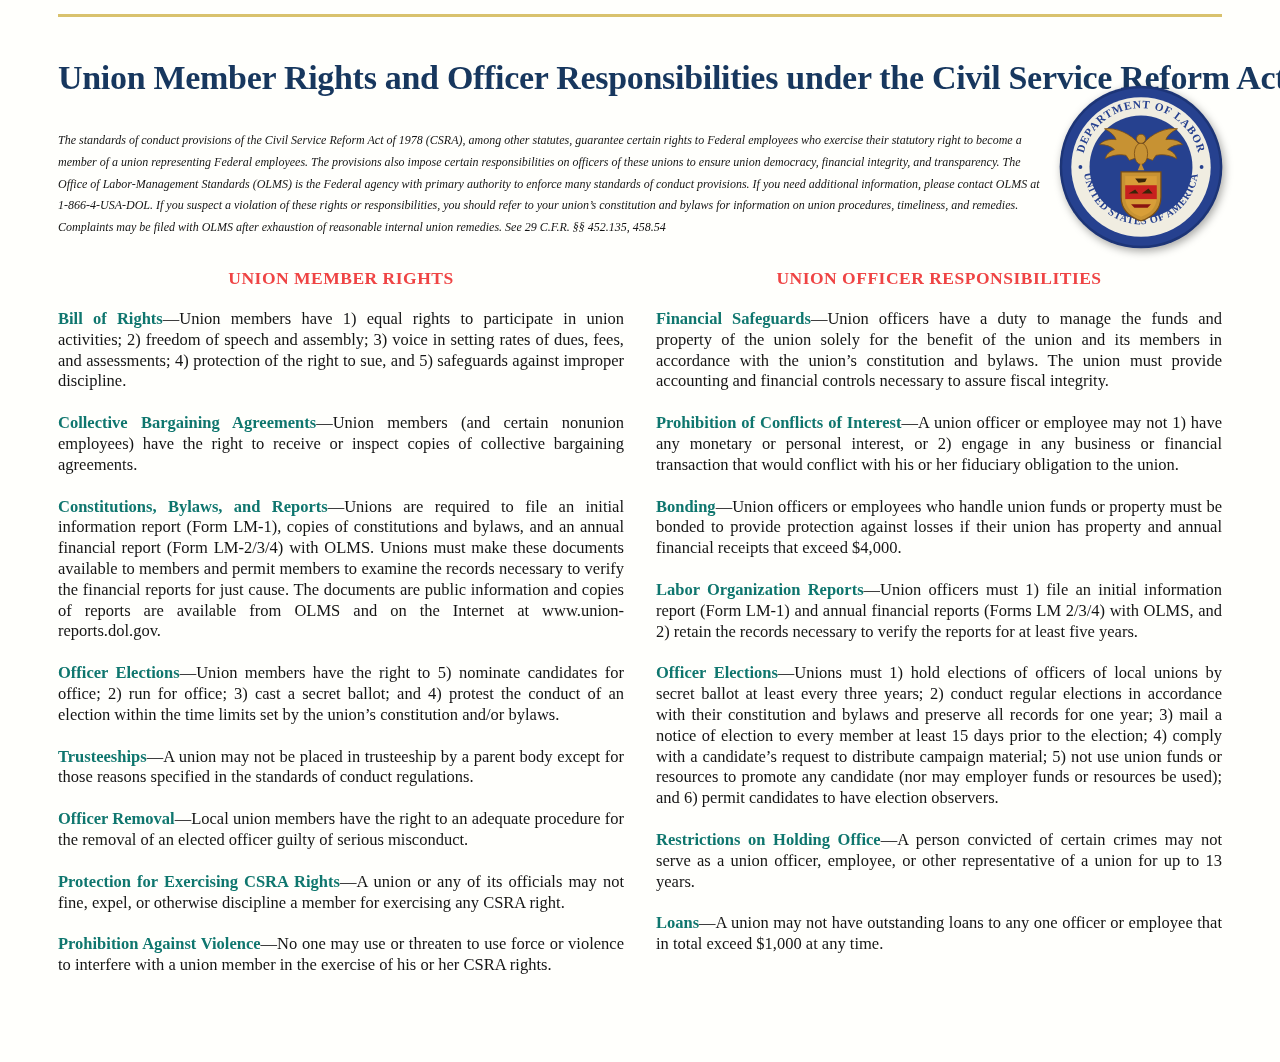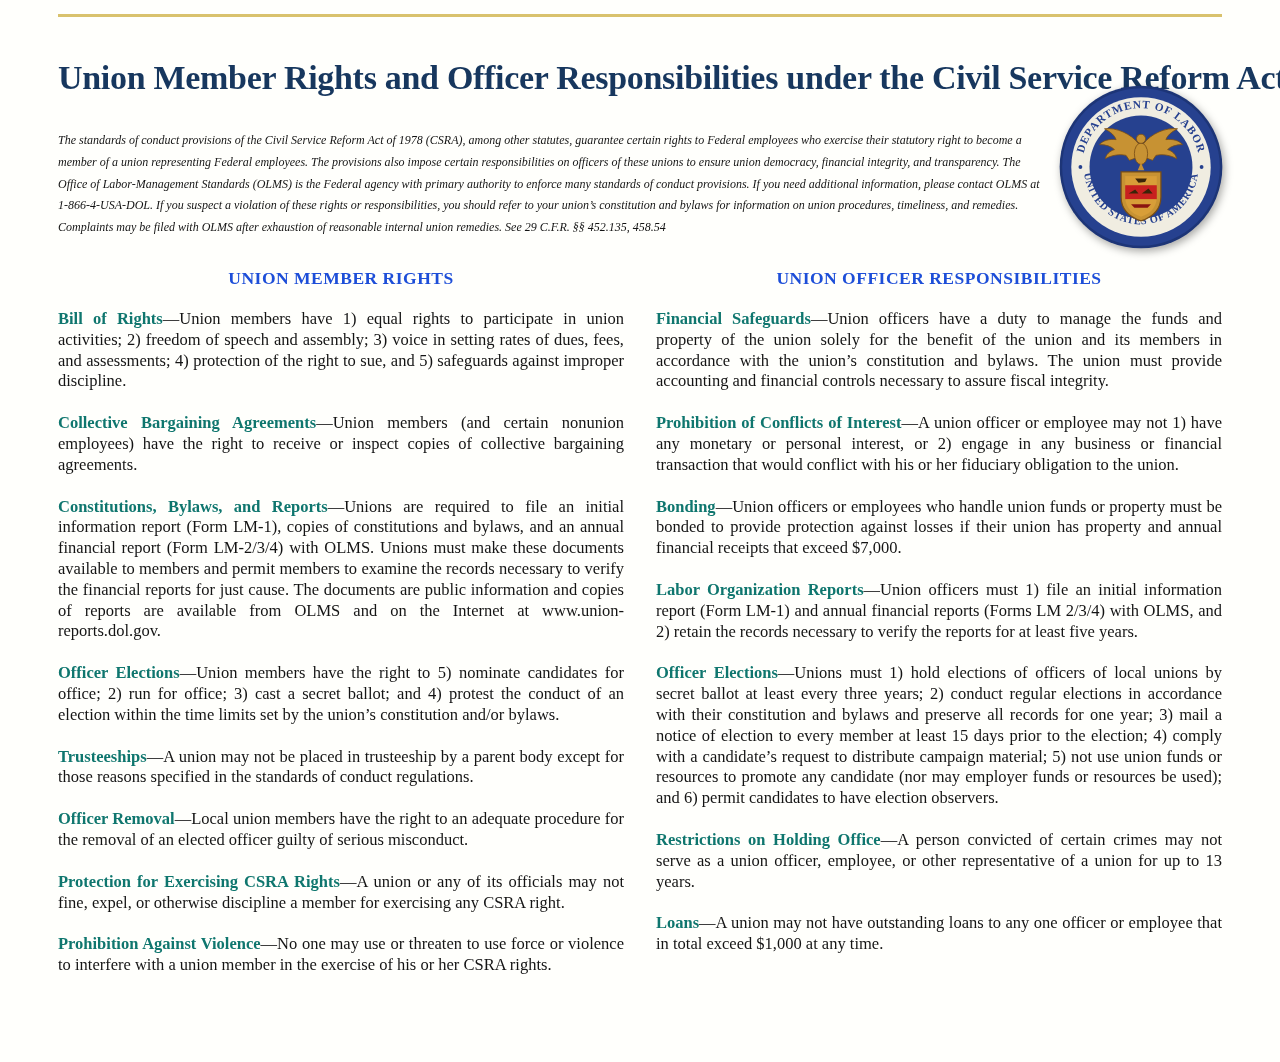--- a/index.html
+++ b/index.html
@@ -30,21 +30,21 @@
   .intro{
     font-style:italic;font-size:12px;line-height:21.8px;color:#141414;margin-top:44px;
   }
   .columns{
     position:absolute;left:58px;top:268px;width:1164px;
     display:flex;gap:32px;
   }
   .col{width:566px;}
   .col-header{
     text-align:center;font-weight:bold;font-size:17.5px;
-    color:#1d4ed8;letter-spacing:0.5px;margin:0 0 20px 0;
+    color:#ef4444;letter-spacing:0.5px;margin:0 0 20px 0;
   }
   .para{
     text-align:justify;font-size:16.5px;line-height:20.8px;
     margin:0 0 21px 0;color:#141414;
   }
   .para .hd{font-weight:bold;color:#0f766e;}
   .seal-ring-text{font-family:"Liberation Serif", serif;font-weight:bold;}
 </style>
 </head>
 <body>
@@ -119,21 +119,21 @@
       <p class="para"><span class="hd">Prohibition Against Violence</span><span>—No one may use or threaten to use force or violence to interfere with a union member in the exercise of his or her CSRA rights.</span></p>
     </div>
 
     <div class="col">
       <div class="col-header">UNION OFFICER RESPONSIBILITIES</div>
 
       <p class="para"><span class="hd">Financial Safeguards</span><span>—Union officers have a duty to manage the funds and property of the union solely for the benefit of the union and its members in accordance with the union’s constitution and bylaws. The union must provide accounting and financial controls necessary to assure fiscal integrity.</span></p>
 
       <p class="para"><span class="hd">Prohibition of Conflicts of Interest</span><span>—A union officer or employee may not 1) have any monetary or personal interest, or 2) engage in any business or financial transaction that would conflict with his or her fiduciary obligation to the union.</span></p>
 
-      <p class="para"><span class="hd">Bonding</span><span>—Union officers or employees who handle union funds or property must be bonded to provide protection against losses if their union has property and annual financial receipts that exceed $7,000.</span></p>
+      <p class="para"><span class="hd">Bonding</span><span>—Union officers or employees who handle union funds or property must be bonded to provide protection against losses if their union has property and annual financial receipts that exceed $4,000.</span></p>
 
       <p class="para"><span class="hd">Labor Organization Reports</span><span>—Union officers must 1) file an initial information report (Form LM-1) and annual financial reports (Forms LM 2/3/4) with OLMS, and 2) retain the records necessary to verify the reports for at least five years.</span></p>
 
       <p class="para"><span class="hd">Officer Elections</span><span>—Unions must 1) hold elections of officers of local unions by secret ballot at least every three years; 2) conduct regular elections in accordance with their constitution and bylaws and preserve all records for one year; 3) mail a notice of election to every member at least 15 days prior to the election; 4) comply with a candidate’s request to distribute campaign material; 5) not use union funds or resources to promote any candidate (nor may employer funds or resources be used); and 6) permit candidates to have election observers.</span></p>
 
       <p class="para"><span class="hd">Restrictions on Holding Office</span><span>—A person convicted of certain crimes may not serve as a union officer, employee, or other representative of a union for up to 13 years.</span></p>
 
       <p class="para"><span class="hd">Loans</span><span>—A union may not have outstanding loans to any one officer or employee that in total exceed $1,000 at any time.</span></p>
     </div>
 

